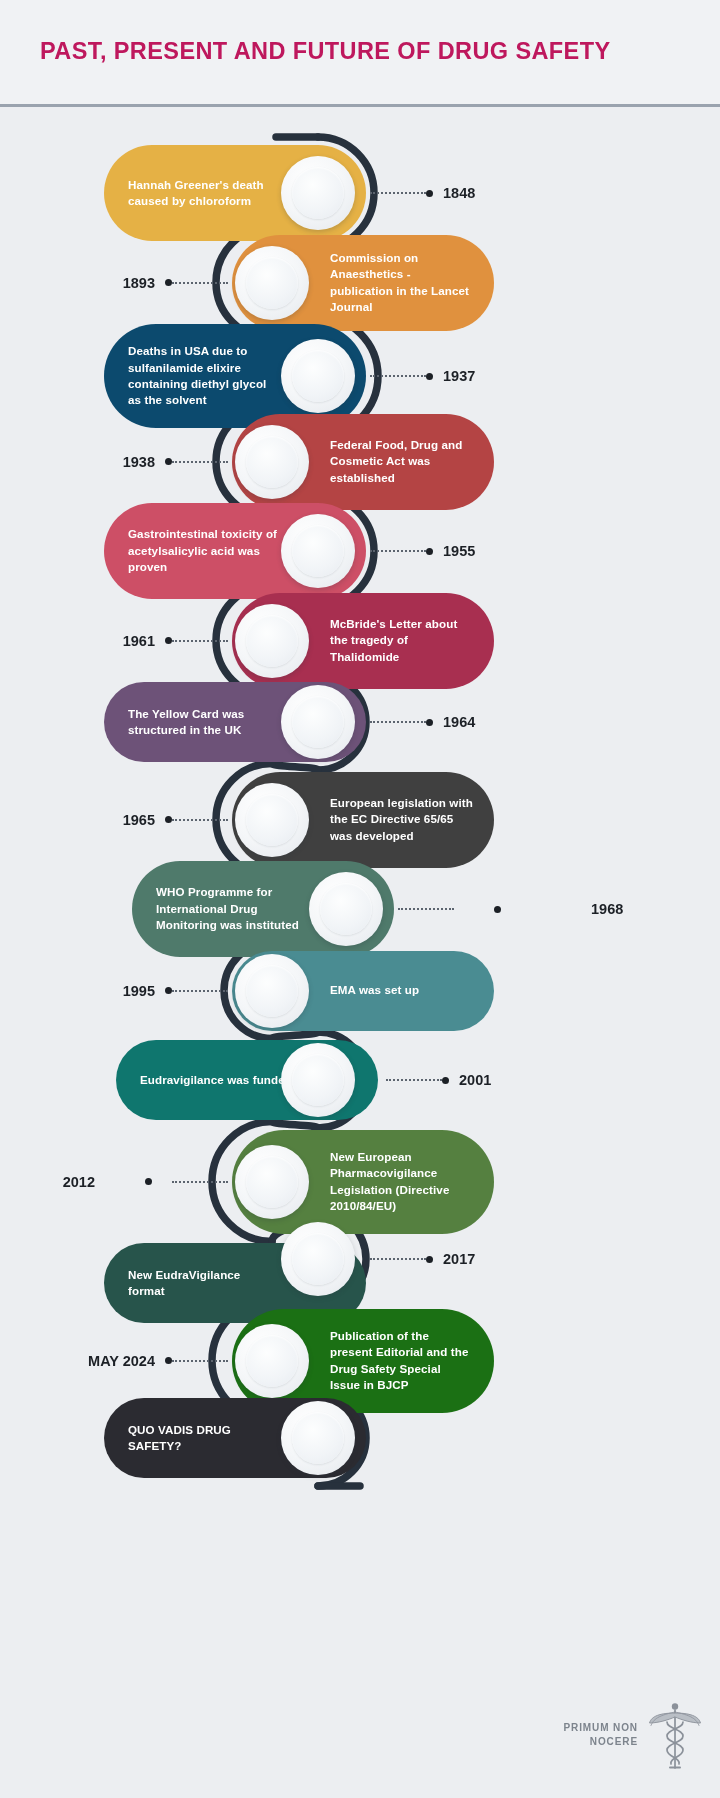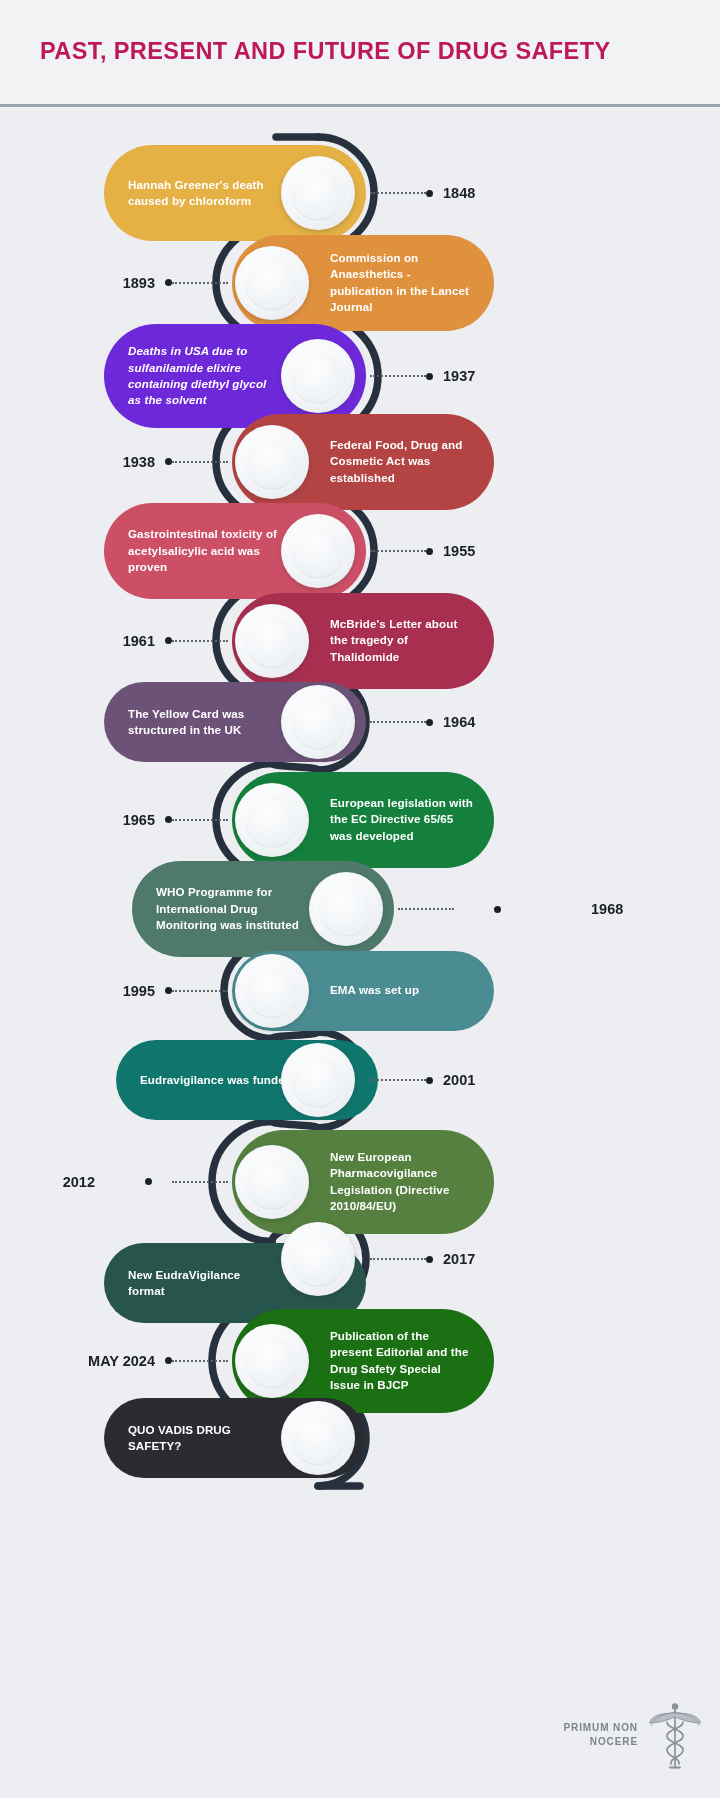--- a/index.html
+++ b/index.html
@@ -217,21 +217,21 @@
           </div>
           <div class="knob" style="left: 235px;"></div>
           <div class="year-wrap" style="right: 492px;">
             <span class="year-label">1893</span>
             <span style="width: 10px; flex: 0 0 auto;"></span>
             <span class="dot"></span>
             <span class="leader" style="width: 56px;"></span>
           </div>
         </div>
         <div class="row" style="top: 217px; height: 104px; z-index: 3; position: absolute;">
-          <div class="pill left h104" style="background: #6d28d9; border-radius: 52px; height: 104px; left: 104px; width: 262px; font-style: italic;">
+          <div class="pill left h104" style="background: #0c4a6e; border-radius: 52px; height: 104px; left: 104px; width: 262px;">
             <div class="pill-text">Deaths in USA due to sulfanilamide elixire containing diethyl glycol as the solvent</div>
           </div>
           <div class="knob" style="left: 281px;"></div>
           <div class="year-wrap" style="left: 370px;">
             <span class="leader" style="width: 56px;"></span>
             <span class="dot"></span>
             <span style="width: 10px; flex: 0 0 auto;"></span>
             <span class="year-label">1937</span>
           </div>
         </div>
@@ -277,21 +277,21 @@
           </div>
           <div class="knob" style="left: 281px;"></div>
           <div class="year-wrap" style="left: 370px;">
             <span class="leader" style="width: 56px;"></span>
             <span class="dot"></span>
             <span style="width: 10px; flex: 0 0 auto;"></span>
             <span class="year-label">1964</span>
           </div>
         </div>
         <div class="row" style="top: 664.5px; height: 96px; z-index: 3; position: absolute;">
-          <div class="pill right h96" style="background: #15803d; border-radius: 48px; height: 96px; left: 232px; width: 262px; justify-content: flex-end;">
+          <div class="pill right h96" style="background: #404040; border-radius: 48px; height: 96px; left: 232px; width: 262px; justify-content: flex-end;">
             <div class="pill-text">European legislation with the EC Directive 65/65 was developed</div>
           </div>
           <div class="knob" style="left: 235px;"></div>
           <div class="year-wrap" style="right: 492px;">
             <span class="year-label">1965</span>
             <span style="width: 10px; flex: 0 0 auto;"></span>
             <span class="dot"></span>
             <span class="leader" style="width: 56px;"></span>
           </div>
         </div>
@@ -317,21 +317,21 @@
             <span style="width: 10px; flex: 0 0 auto;"></span>
             <span class="dot"></span>
             <span class="leader" style="width: 56px;"></span>
           </div>
         </div>
         <div class="row" style="top: 933px; height: 80px; z-index: 3; position: absolute;">
           <div class="pill left" style="background: #0f766e; border-radius: 40px; height: 80px; left: 116px; width: 262px;">
             <div class="pill-text">Eudravigilance was funded</div>
           </div>
           <div class="knob" style="left: 281px;"></div>
-          <div class="year-wrap" style="left: 370px;">
+          <div class="year-wrap" style="left: 386px;">
             <span class="leader" style="width: 56px;"></span>
             <span class="dot"></span>
             <span style="width: 10px; flex: 0 0 auto;"></span>
             <span class="year-label">2001</span>
           </div>
         </div>
         <div class="row" style="top: 1022.5px; height: 104px; z-index: 3; position: absolute;">
           <div class="pill right h104" style="background: rgb(85, 128, 64); border-radius: 52px; height: 104px; left: 232px; width: 262px;">
             <div class="pill-text">New European Pharmacovigilance Legislation (Directive 2010/84/EU)</div>
           </div>

